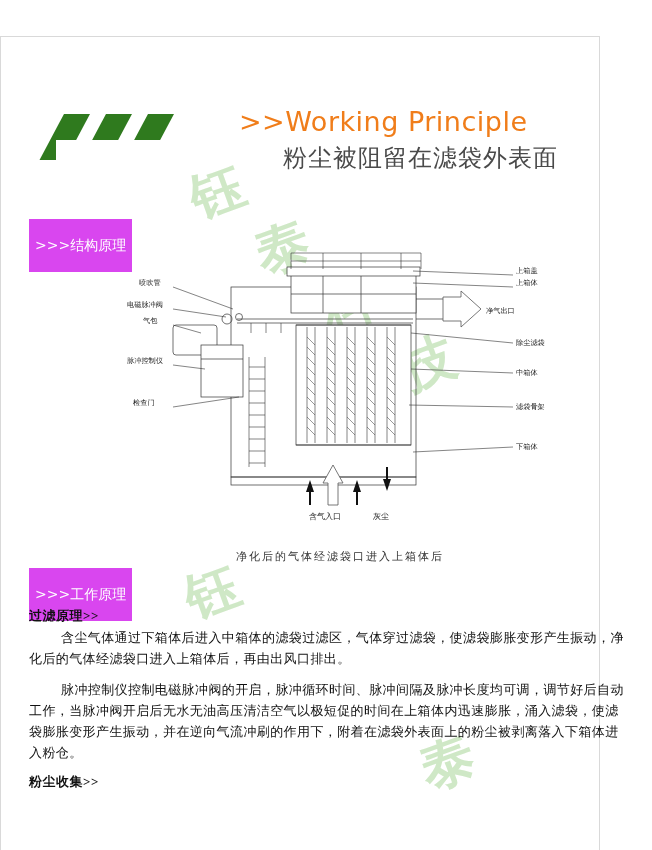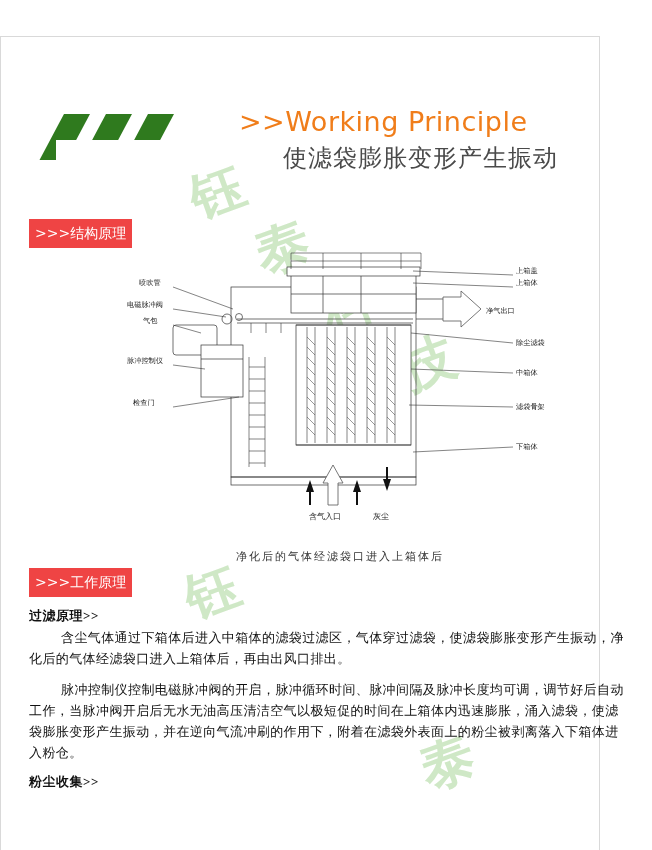--- a/index.html
+++ b/index.html
@@ -74,26 +74,26 @@
     color: #4a4a4a;
     font-family: "DejaVu Sans", sans-serif;
     letter-spacing: 1px;
     white-space: nowrap;
   }
 
   
   .sect {
     position: absolute;
     height: 21px;
-    background: #ef4444;
+    background: #d946ef;
     color: #ffffff;
     font-size: 14px;
     font-family: "DejaVu Sans", sans-serif;
     line-height: 21px;
-    padding: 4px 6px;
+    padding: 16px 6px;
     white-space: nowrap;
   }
   .sect1 { left: 28px; top: 182px; }
   .sect2 { left: 28px; top: 531px; }
 
   
   .wm {
     position: absolute;
     color: #cfe8c6;
     font-family: "DejaVu Sans", sans-serif;
@@ -160,21 +160,21 @@
 
   <div class="header">
     <div class="stripes">
       <div class="stripe s1"></div>
       <div class="stripe s2"></div>
       <div class="stripe s3"></div>
       <div class="stripe-mask"></div>
       <div class="stripe-mask2"></div>
     </div>
     <div class="title-en">&gt;&gt;Working Principle</div>
-    <div class="title-cn">使滤袋膨胀变形产生振动</div>
+    <div class="title-cn">粉尘被阻留在滤袋外表面</div>
   </div>
 
   <div class="wm wm1">钰</div>
   <div class="wm wm2">泰</div>
   <div class="wm wm3">科</div>
   <div class="wm wm4">技</div>
   <div class="wm wm5">钰</div>
   <div class="wm wm6">泰</div>
 
   <div class="sect sect1">&gt;&gt;&gt;结构原理</div>

